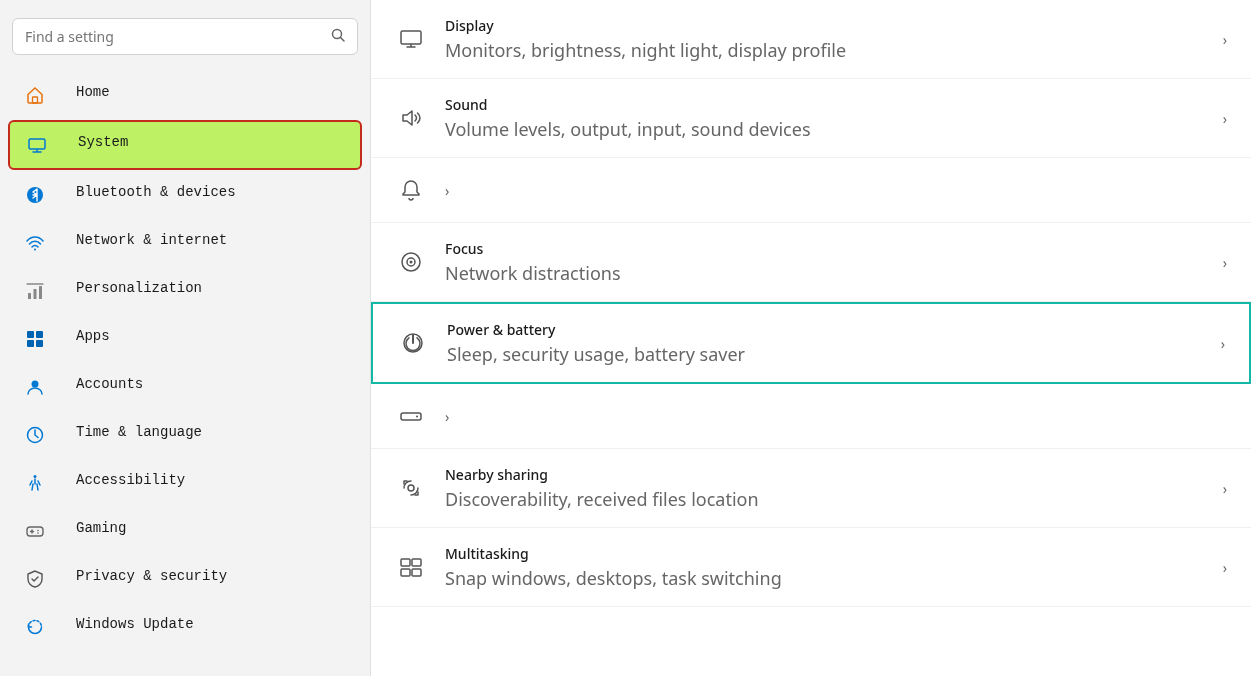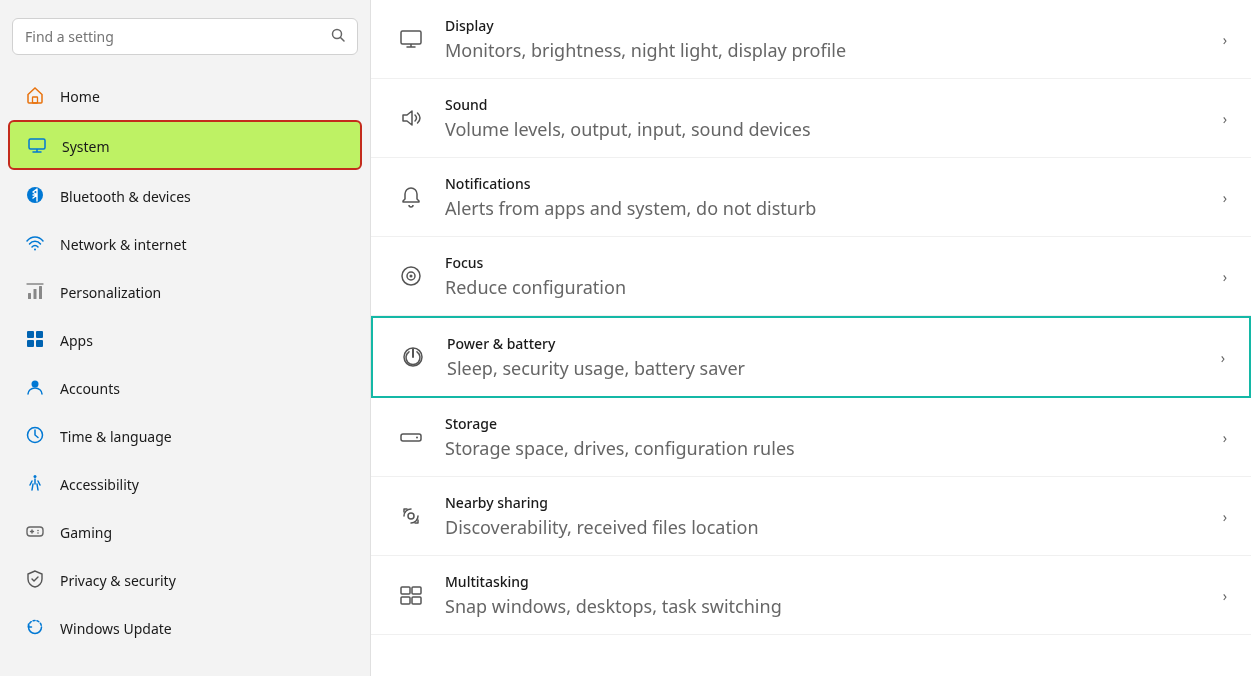--- a/index.html
+++ b/index.html
@@ -46,27 +46,28 @@
       font-family: inherit;
     }
 
     .search-icon-svg {
       color: #666;
       font-size: 14px;
     }
 
     .sidebar-item {
       display: flex;
-      align-items: flex-end;
+      align-items: flex-start;
       padding: 12px 16px;
       cursor: pointer;
       border-radius: 6px;
       margin: 1px 8px;
-      gap: 14px;
+      gap: 30px;
       position: relative;
+      font-family: Liberation Mono, monospace;
     }
 
     .sidebar-item.active {
       background: #bef264;
       border: 2px solid #c42b1c;
     }
 
     .sidebar-item-label {
       font-size: 14px;
       font-weight: 400;
@@ -327,38 +328,34 @@
     <span class="chevron">›</span>
   </div>
 
   <div class="settings-item">
     <div class="settings-item-icon">
       <svg width="24" height="24" viewBox="0 0 24 24" fill="none">
         <path d="M12 3C8.7 3 6 5.7 6 9v5l-2 2v1h16v-1l-2-2V9c0-3.3-2.7-6-6-6z" stroke="#555" stroke-width="1.5" fill="none" stroke-linejoin="round"></path>
         <path d="M10 20a2 2 0 004 0" stroke="#555" stroke-width="1.5" fill="none"></path>
       </svg>
     </div>
-    <div class="settings-item-text">
-      <div class="settings-item-title">Notifications</div>
-      <div class="settings-item-subtitle">Alerts from apps and system, do not disturb</div>
-    </div>
     <span class="chevron">›</span>
   </div>
 
   <div class="settings-item">
     <div class="settings-item-icon">
       <svg width="24" height="24" viewBox="0 0 24 24" fill="none">
         <circle cx="12" cy="12" r="9" stroke="#555" stroke-width="1.5"></circle>
         <circle cx="12" cy="12" r="4" stroke="#555" stroke-width="1.5"></circle>
         <circle cx="12" cy="12" r="1.5" fill="#555"></circle>
       </svg>
     </div>
     <div class="settings-item-text">
       <div class="settings-item-title">Focus</div>
-      <div class="settings-item-subtitle">Reduce configuration</div>
+      <div class="settings-item-subtitle">Network distractions</div>
     </div>
     <span class="chevron">›</span>
   </div>
 
   <div class="settings-item highlighted">
     <div class="settings-item-icon">
       <svg width="24" height="24" viewBox="0 0 24 24" fill="none">
         <circle cx="12" cy="12" r="9" stroke="#555" stroke-width="1.5"></circle>
         <line x1="12" y1="4" x2="12" y2="12" stroke="#555" stroke-width="2" stroke-linecap="round"></line>
         <path d="M8 6.8A7 7 0 1016 6.8" stroke="#555" stroke-width="1.5" stroke-linecap="round" fill="none"></path>
@@ -370,24 +367,20 @@
     </div>
     <span class="chevron">›</span>
   </div>
 
   <div class="settings-item">
     <div class="settings-item-icon">
       <svg width="24" height="24" viewBox="0 0 24 24" fill="none">
         <rect x="2" y="9" width="20" height="7" rx="2" stroke="#555" stroke-width="1.5"></rect>
         <circle cx="18" cy="12.5" r="1" fill="#555"></circle>
       </svg>
-    </div>
-    <div class="settings-item-text">
-      <div class="settings-item-title">Storage</div>
-      <div class="settings-item-subtitle">Storage space, drives, configuration rules</div>
     </div>
     <span class="chevron">›</span>
   </div>
 
   <div class="settings-item">
     <div class="settings-item-icon">
       <svg width="24" height="24" viewBox="0 0 24 24" fill="none">
         <circle cx="12" cy="12" r="3" stroke="#555" stroke-width="1.5"></circle>
         <path d="M5 12a7 7 0 017-7M19 12a7 7 0 01-7 7" stroke="#555" stroke-width="1.5" stroke-linecap="round"></path>
         <path d="M8 5l-3 0 0 3M16 19l3 0 0-3" stroke="#555" stroke-width="1.5" stroke-linecap="round" stroke-linejoin="round"></path>

